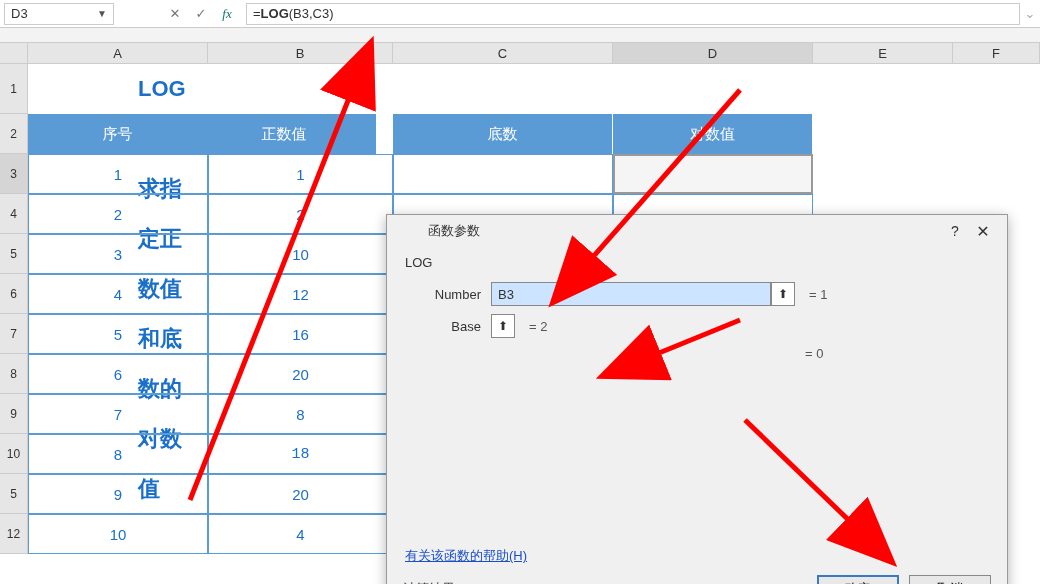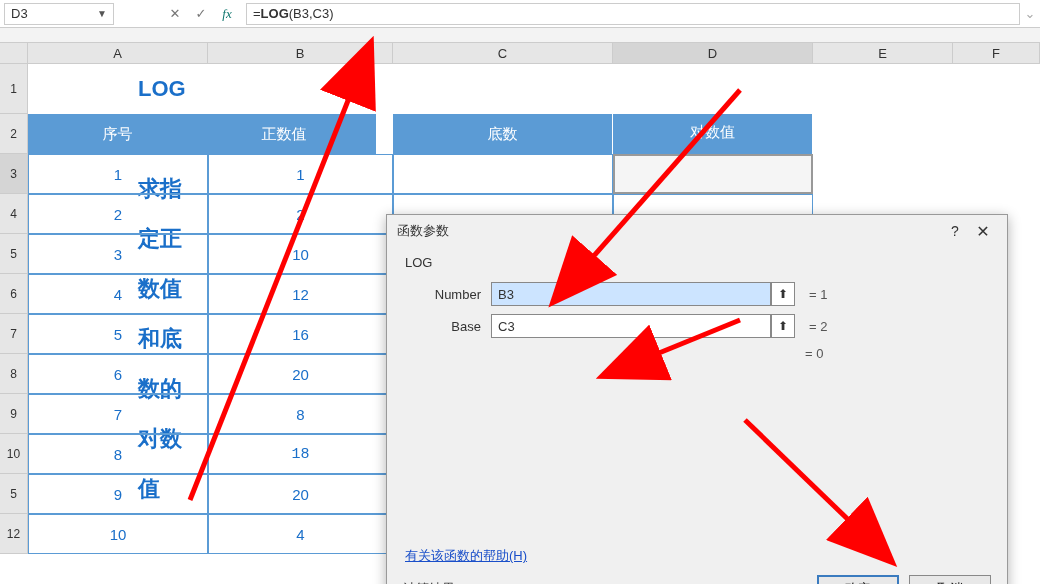--- a/index.html
+++ b/index.html
@@ -32,21 +32,21 @@
 
 .cells { position: absolute; left: 28px; top: 21px; }
 .title-cell { position: absolute; left: 0; top: 0; height: 50px; line-height: 50px; font-size: 22px; font-weight: bold; color: #1a6fc9; padding-left: 110px; }
 .hdr-cell { position: absolute; top: 50px; height: 40px; line-height: 40px; background: #5b9bd5; color: #fff; font-size: 15px; text-align: center; border-right: 1px solid #fff; }
 .data-cell { position: absolute; height: 40px; line-height: 40px; color: #1a6fc9; font-size: 15px; text-align: center; border: 1px solid #5b9bd5; }
 .sel-cell { border: 2px solid #999 !important; background: #f5f5f5; }
 
 
 .dialog { position: absolute; left: 386px; top: 214px; width: 622px; height: 400px; background: #f0f0f0; border: 1px solid #999; box-shadow: 0 3px 12px rgba(0,0,0,0.3); z-index: 50; }
 .dlg-title { height: 32px; display: flex; align-items: center; padding: 0 10px; font-size: 13px; }
-.dlg-title .t { flex: 1; }
+.dlg-title .t { flex: 1; margin-left: 31px; }
 .dlg-title .hq { width: 28px; text-align: center; font-size: 14px; cursor: default; }
 .dlg-title .close { font-size: 16px; }
 .dlg-body { padding: 8px 18px 0 18px; font-size: 13px; }
 .fn-name { font-size: 13px; margin-bottom: 12px; }
 .param-row { display: flex; align-items: center; margin-bottom: 8px; }
 .param-lbl { width: 76px; text-align: right; margin-right: 10px; }
 .param-inp { width: 280px; height: 24px; border: 1px solid #888; padding: 0 6px; background: #fff; display:flex; align-items:center; }
 .param-inp.sel { background: #cce4ff; }
 .collapse-btn { width: 24px; height: 24px; border: 1px solid #888; margin-left: 0; display:flex; align-items:center; justify-content:center; background:#fff; font-size:12px; }
 .param-eq { margin-left: 14px; color: #555; }
@@ -105,21 +105,21 @@
       <div class="row-h">9</div>
       <div class="row-h">10</div>
       <div class="row-h">5</div>
       <div class="row-h">12</div>
     </div>
   <div class="cells" id="cells">
     <div class="title-cell">LOG函数求指定正数值和底数的对数值</div>
   <div class="hdr-cell" style="left: 0px; width: 180px;">序号</div>
       <div class="hdr-cell" style="left: 164px; width: 185px;">正数值</div>
       <div class="hdr-cell" style="left: 365px; width: 220px;">底数</div>
-      <div class="hdr-cell" style="left: 585px; width: 200px; font-family: Liberation Mono, monospace;">对数值</div>
+      <div class="hdr-cell" style="left: 585px; width: 200px;">对数值</div>
       <div class="data-cell" style="left: 0px; top: 90px; width: 180px;">1</div>
       <div class="data-cell" style="left: 180px; top: 90px; width: 185px;">1</div>
       <div class="data-cell" style="left: 365px; top: 90px; width: 220px;"></div>
       <div class="data-cell sel-cell" style="left: 585px; top: 90px; width: 200px;"></div>
       <div class="data-cell" style="left: 0px; top: 130px; width: 180px;">2</div>
       <div class="data-cell" style="left: 180px; top: 130px; width: 185px;">2</div>
       <div class="data-cell" style="left: 365px; top: 130px; width: 220px;"></div>
       <div class="data-cell" style="left: 585px; top: 130px; width: 200px;"></div>
       <div class="data-cell" style="left: 0px; top: 170px; width: 180px;">3</div>
       <div class="data-cell" style="left: 180px; top: 170px; width: 185px;">10</div>
@@ -166,21 +166,20 @@
     <div class="fn-name">LOG</div>
     <div id="params">
         <div class="param-row">
           <div class="param-lbl">Number</div>
           <div class="param-inp sel">B3</div>
           <div class="collapse-btn">⬆</div>
           <div class="param-eq">=  1</div>
         </div>
         <div class="param-row">
           <div class="param-lbl">Base</div>
-          <div class="param-inp">C3</div>
           <div class="collapse-btn">⬆</div>
           <div class="param-eq">=  2</div>
         </div>
       </div>
     <div class="result-eq">= <span>0</span></div>
   </div>
   <a class="help-link">有关该函数的帮助(H)</a>
   <div class="dlg-footer">
     <div class="calc-res">
       <span>计算结果 = </span><span>0</span>

